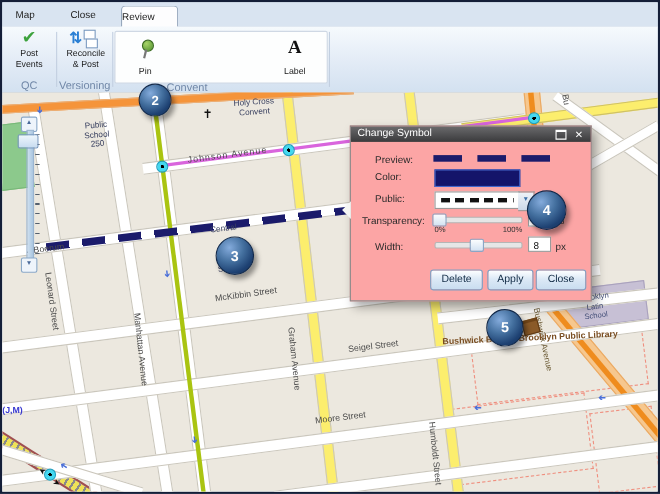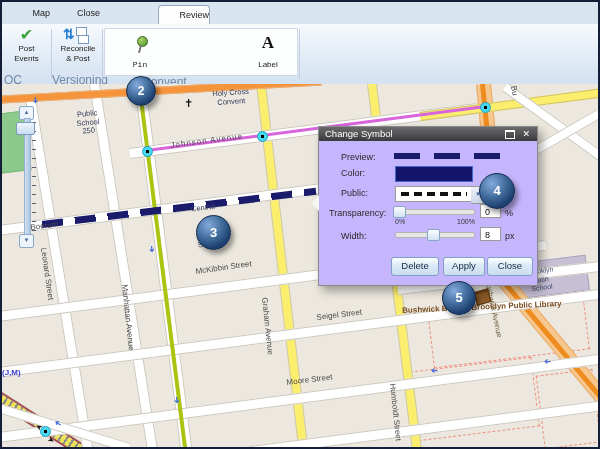--- a/index.html
+++ b/index.html
@@ -1,26 +1,26 @@
 <!DOCTYPE html>
 <html><head>
 <meta charset="utf-8">
 <style>
   html,body{margin:0;padding:0;background:#fff;font-family:"Liberation Sans",sans-serif;}
   #app{position:relative;width:600px;height:449px;border:2px solid #141e38;box-sizing:border-box;overflow:hidden;background:#dce7f3;}
   .abs{position:absolute;}
   .pre{white-space:pre-line;}
   
   #tabstrip{position:absolute;left:0;top:0;width:596px;height:22px;background:#d9e4f1;border-bottom:1px solid #aebfd4;}
-  .tab{position:absolute;top:0;height:22px;line-height:22px;font-size:9px;color:#222;text-align:right;cursor:default;}
-  .tab.active{background:#fdfdfe;border:1px solid #97a8bd;border-bottom:none;border-radius:4px 4px 0 0;top:3px;height:19px;line-height:18px;margin-left:48px;}
+  .tab{position:absolute;top:0;height:22px;line-height:22px;font-size:9px;color:#222;text-align:left;cursor:default;}
+  .tab.active{background:#fdfdfe;border:1px solid #97a8bd;border-bottom:none;border-radius:4px 4px 0 0;top:3px;height:19px;line-height:18px;}
   #ribbon{position:absolute;left:0;top:22px;width:596px;height:60px;background:linear-gradient(#f6fafd,#e2ebf6 55%,#d3e1f0);border-bottom:1px solid #a8b8cc;}
   .rsep{position:absolute;top:5px;width:1px;height:50px;background:#c2cfe0;}
   .rbtn-label{font-size:8px;line-height:9.5px;color:#1a1a1a;text-align:center;}
-  .grp-label{position:absolute;font-size:12px;color:#7188a8;text-align:left;}
+  .grp-label{position:absolute;font-size:10px;color:#7188a8;text-align:center;}
   #markup-panel{position:absolute;left:102px;top:4px;width:192px;height:46px;background:#fdfefe;border:1px solid #cfd8e4;border-radius:2px;}
   .tool{position:absolute;top:2px;width:42px;height:41px;text-align:center;border-radius:3px;}
   .tool.sel{background:#b5d3f0;border:1px solid #8fb6e0;}
   .tool .tlabel{position:absolute;bottom:3px;left:0;right:0;font-size:8px;color:#1a1a1a;}
   
   #map{position:absolute;left:0;top:82px;width:596px;height:363px;background:#ece8df;overflow:hidden;}
   .st{position:absolute;background:#fff;border-top:1px solid #cbc7bc;border-bottom:1px solid #cbc7bc;transform-origin:left center;}
   .yl{background:#fcee6d;border-color:#cfc168;}
   .vv{transform-origin:50% 0;border:1px solid #cbc7bc;border-top:none;border-bottom:none;}
   .parcel{position:absolute;border:1px dashed #ef8f7f;}
@@ -28,21 +28,21 @@
   .poi{position:absolute;font-size:7.5px;line-height:8.5px;color:#394060;text-align:center;transform-origin:center;}
   .dot{position:absolute;width:9px;height:9px;border-radius:50%;border:1px solid #1fa0c0;background:radial-gradient(circle,#000 0 1.5px,#45d8f0 1.6px 100%);}
   .arrow{position:absolute;color:#4a6fd8;font-size:8px;font-weight:bold;line-height:8px;}
   .ob{position:absolute;transform-origin:50% 0;background:#f6c78e;border-left:1px solid #eaa963;border-right:1px solid #eaa963;}
   .ob i{position:absolute;left:3px;top:0;bottom:0;width:5px;background:#ef8c1e;}
   
   .badge{position:absolute;border-radius:50%;border:1px solid #12294a;color:#fff;font-weight:bold;text-align:center;z-index:60;
     background:radial-gradient(circle at 35% 28%,#84abdc 0%,#44709f 40%,#1d4071 72%,#16335c 100%);
     box-shadow:3px 4px 5px rgba(0,0,0,0.40);}
   
-  #dialog{position:absolute;left:316px;top:124px;width:218px;height:158px;background:#c4b5fd;border:1px solid #8a8a8a;z-index:50;box-shadow:4px 5px 9px rgba(0,0,0,0.35);}
+  #dialog{position:absolute;left:316px;top:112px;width:218px;height:158px;background:#fca5a5;border:1px solid #8a8a8a;z-index:50;box-shadow:4px 5px 9px rgba(0,0,0,0.35);}
   #dlg-title{position:absolute;left:0;top:0;right:0;height:14px;background:linear-gradient(#6a6a6c,#3a3a3c);color:#fff;font-size:9.5px;line-height:14px;padding-left:6px;}
   .dlg-label{position:absolute;font-size:9px;color:#2a2a2a;}
   .dash{display:inline-block;width:26px;height:6px;background:#1b1b6b;}
   .track{position:absolute;height:4px;background:#e6e6e6;border:1px solid #b5b5b5;border-radius:2px;}
   .thumb{position:absolute;width:11px;height:10px;background:linear-gradient(#fbfdfe,#d2e2f2);border:1px solid #8aa6c6;border-radius:2px;}
   .dinput{position:absolute;width:21px;height:14px;background:#fff;border:1px solid #9a9a9a;font-size:9px;line-height:14px;padding-left:4px;box-sizing:border-box;color:#111;}
   .dbtn{position:absolute;height:17px;border:1px solid #7fa0c4;border-radius:3px;background:linear-gradient(#fdfeff,#dcea f6 45%,#c9ddf0);background:linear-gradient(#fdfeff,#dce9f6 45%,#c9ddf0);font-size:9.5px;color:#102a44;text-align:center;line-height:16px;}
   .minmax{position:absolute;font-size:7px;color:#333;}
   
   .zbtn{position:absolute;width:13px;height:12px;background:#eef4fb;border:1px solid #8aa8c8;border-radius:2px;text-align:center;font-size:6px;line-height:11px;color:#4a6a9a;z-index:40;}
@@ -74,21 +74,21 @@
         <span style="position:absolute;left:22px;top:1px;width:9px;height:7px;background:#fff;border:1px solid #7a9ac0;"></span>
         <span style="position:absolute;left:24px;top:9px;width:9px;height:7px;background:#fff;border:1px solid #7a9ac0;"></span>
       </div>
       <div class="rbtn-label pre">Reconcile
 &amp; Post</div>
     </div>
     <div class="grp-label" style="left:50px;top:49px;width:50px;">Versioning</div>
     <div class="rsep" style="left:100px;"></div>
 
     <div id="markup-panel">
-      <div class="tool" style="left:14px;font-family:Liberation Mono, monospace;">
+      <div class="tool" style="left:6px;">
         <span style="position:absolute;left:18px;top:5px;width:9px;height:9px;border-radius:50%;background:radial-gradient(circle at 35% 30%,#a8d468,#4e8f2c);border:1px solid #3a6a20;"></span>
         <span style="position:absolute;left:20px;top:14px;width:2px;height:8px;background:#777;transform:rotate(14deg);"></span>
         <span class="tlabel">Pin</span>
       </div>
       <div class="tool" style="left:142px;">
         <span style="position:absolute;left:0;right:0;top:2px;font-family:'Liberation Serif',serif;font-weight:bold;font-size:17px;color:#111;">A</span>
         <span class="tlabel">Label</span>
       </div>
     </div>
     <div class="grp-label" style="left:140px;top:51px;width:56px;">Convent</div>

